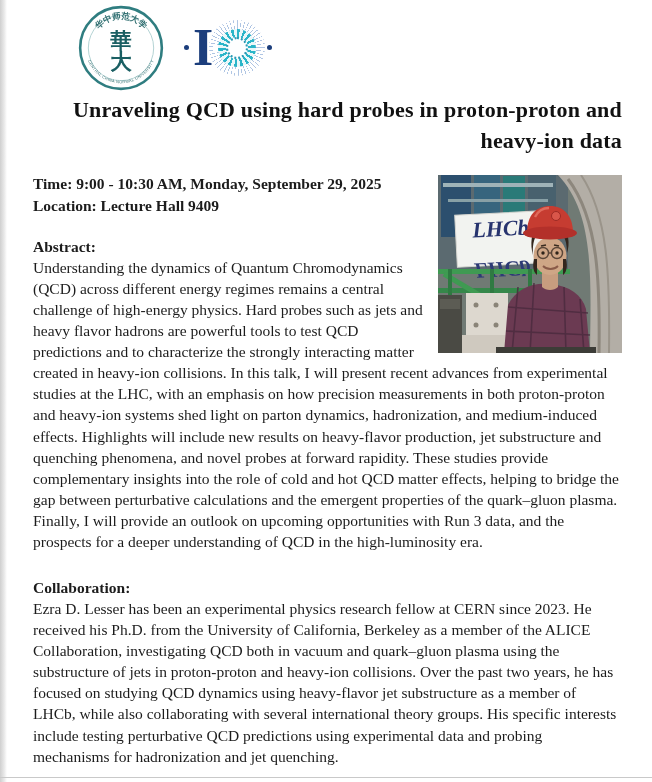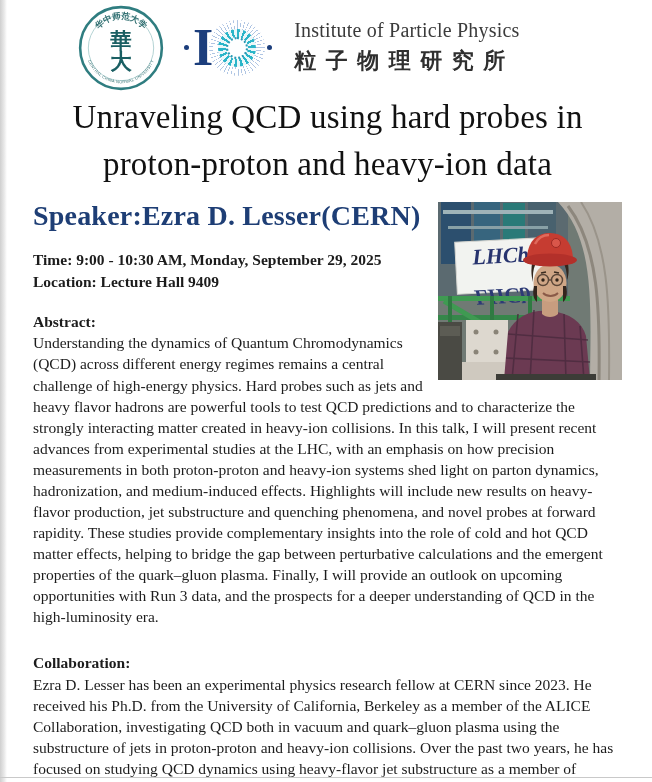--- a/index.html
+++ b/index.html
@@ -40,21 +40,21 @@
     position:absolute; inset:17px; border-radius:50%;
     background:#fdfeff; border:2px dotted #2a9ab5;
   }
   .inst { margin-left:18px; }
   .inst-en { font-size:20px; color:#3b3b3b; letter-spacing:.2px; }
   .inst-zh { font-family:"Liberation Sans", sans-serif; font-size:22px; font-weight:bold;
              color:#2f2f2f; letter-spacing:9.5px; margin-top:4px; white-space:nowrap; }
 
   
   .title {
-    text-align:center; font-weight:normal; font-size:33px; line-height:1.42;
+    text-align:right; font-weight:bold; font-size:22px; line-height:1.42;
     margin:6px 0 2px 0; color:#111; letter-spacing:.2px;
   }
 
   
   .content { margin-top:12px; }
   .photo {
     float:right; width:184px; height:178px; margin:2px 0 8px 12px;
     background:#7d807b; overflow:hidden;
   }
   .photo svg { display:block; }
@@ -94,24 +94,20 @@
       <span class="iopp-dot"></span>
       <span class="iopp-letter">I</span>
       <span class="burst">
         <span class="rays"></span>
           <span class="mandala"></span>
           <span class="core"></span>
       </span>
       <span class="iopp-dot"></span>
     </div>
 
-    <div class="inst">
-      <div class="inst-en">Institute of Particle Physics</div>
-      <div class="inst-zh">粒子物理研究所</div>
-    </div>
   </div>
 
   <h1 class="title">Unraveling QCD using hard probes in proton-proton and heavy-ion data</h1>
 
   <div class="content">
 
     <div class="photo">
       <svg viewBox="0 0 184 178" width="184" height="178">
 
         <rect width="184" height="178" fill="#707a74"></rect>
@@ -177,21 +173,20 @@
 
         <path d="M89,58 C89,40 98,31 112,31 C126,31 135,41 135,58 Z" fill="#c63c31"></path>
         <ellipse cx="112" cy="58" rx="27" ry="6.5" fill="#b3302a"></ellipse>
         <path d="M97,42 C100,36 105,33 111,33" stroke="#e06a5c" stroke-width="2.5" fill="none"></path>
         <circle cx="118" cy="41" r="4.5" fill="#d9564a" stroke="#9e2a24" stroke-width="1"></circle>
 
         <rect x="58" y="172" width="100" height="6" fill="#3c3c37"></rect>
       </svg>
     </div>
 
-    <h2 class="speaker">Speaker:Ezra D. Lesser(CERN)</h2>
 
     <p class="meta">
       <span>Time: 9:00 - 10:30 AM, Monday, September 29, 2025</span><br>
       <span>Location: Lecture Hall 9409</span>
     </p>
 
     <p class="section">
       <span class="sec-head">Abstract:</span><br>
       <span>Understanding the dynamics of Quantum Chromodynamics (QCD) across different energy regimes remains a central challenge of high-energy physics. Hard probes such as jets and heavy flavor hadrons are powerful tools to test QCD predictions and to characterize the strongly interacting matter created in heavy-ion collisions. In this talk, I will present recent advances from experimental studies at the LHC, with an emphasis on how precision measurements in both proton-proton and heavy-ion systems shed light on parton dynamics, hadronization, and medium-induced effects. Highlights will include new results on heavy-flavor production, jet substructure and quenching phenomena, and novel probes at forward rapidity. These studies provide complementary insights into the role of cold and hot QCD matter effects, helping to bridge the gap between perturbative calculations and the emergent properties of the quark–gluon plasma. Finally, I will provide an outlook on upcoming opportunities with Run 3 data, and the prospects for a deeper understanding of QCD in the high-luminosity era.</span>
     </p>

